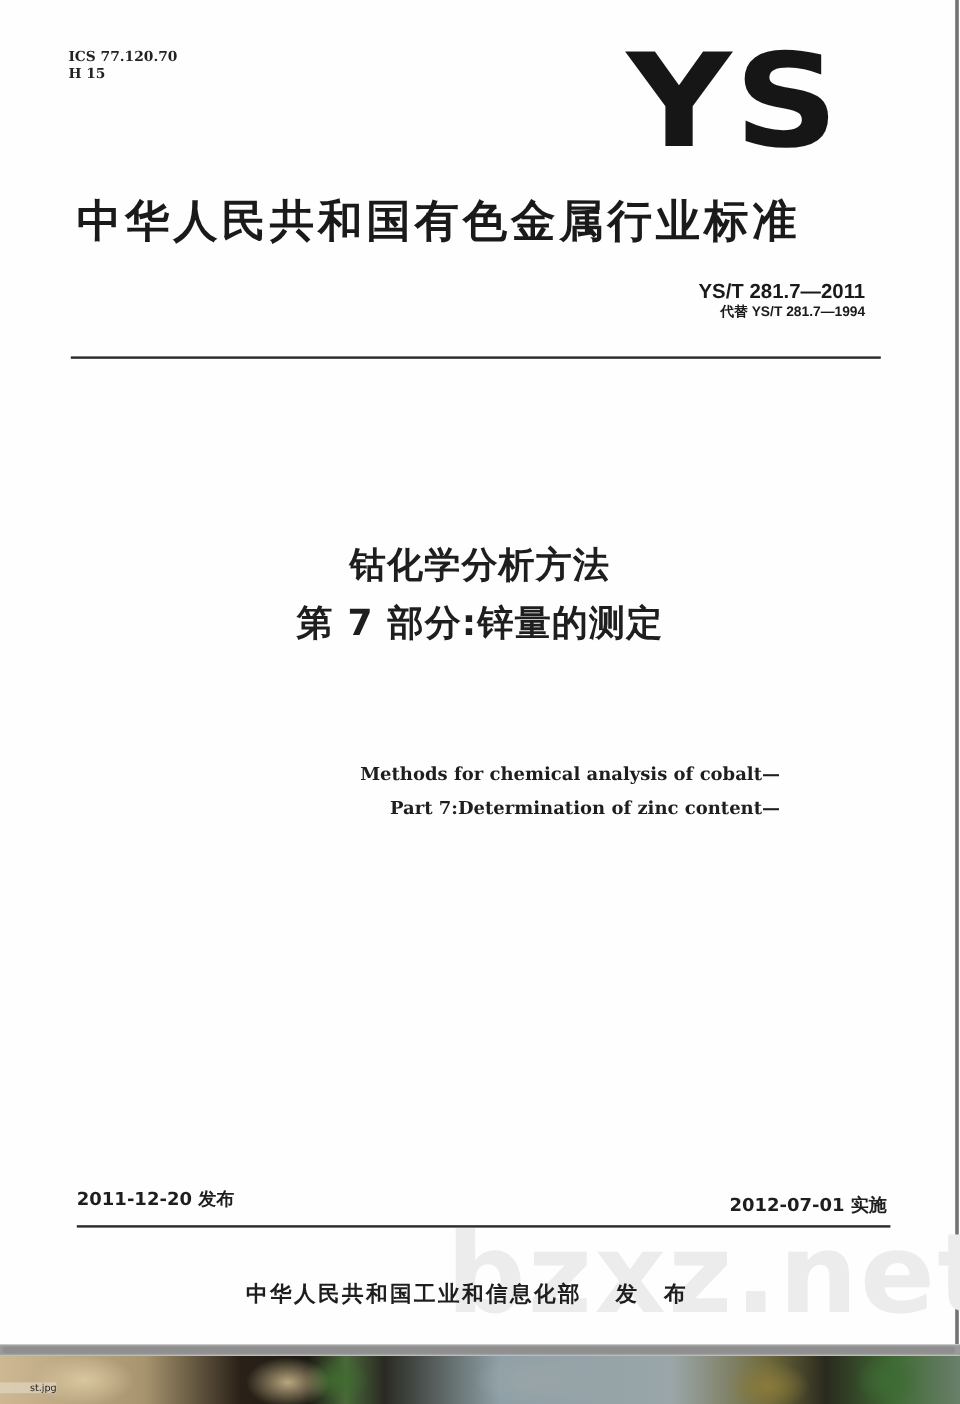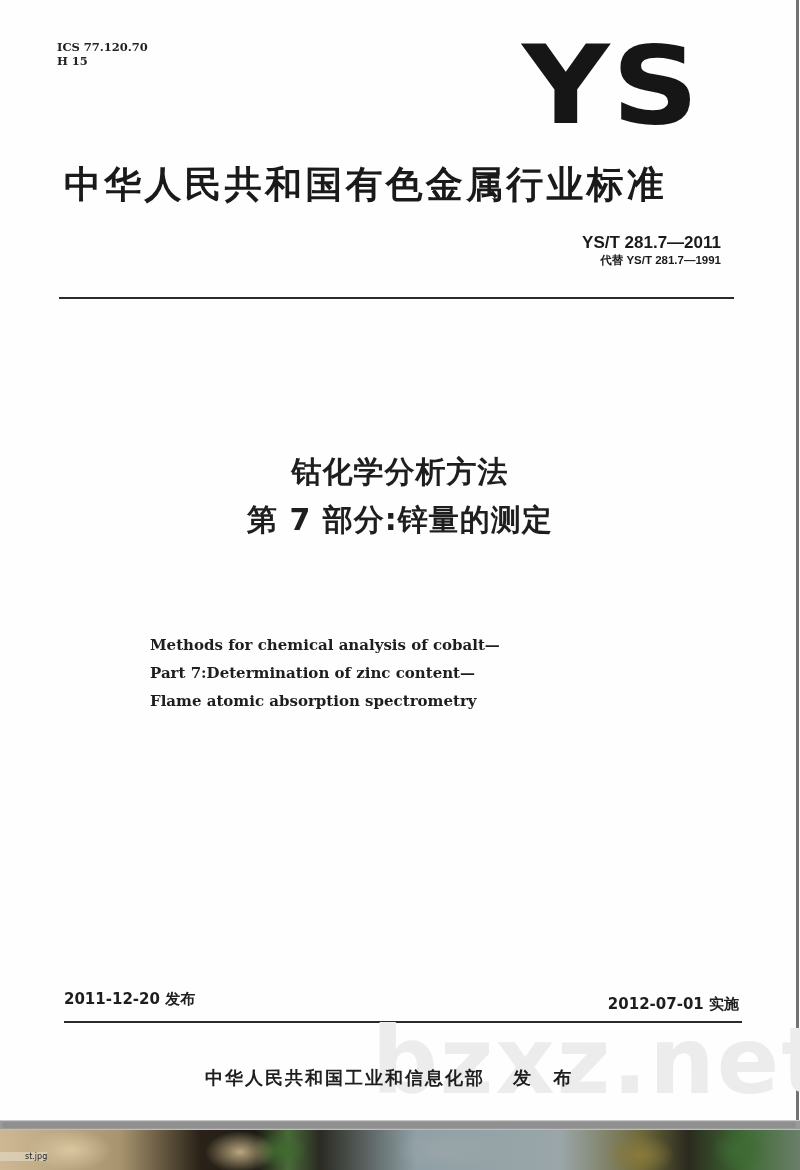--- a/index.html
+++ b/index.html
@@ -99,21 +99,21 @@
       line-height: 48px;
       color: #1e1e1e;
       letter-spacing: 1px;
     }
     .cn-title div { white-space: nowrap; }
     .en-title {
       position: absolute;
       left: 150px;
       top: 631px;
       width: 500px;
-      text-align: left;
+      text-align: right;
       font-family: "DejaVu Serif", serif;
       font-weight: bold;
       font-size: 15px;
       line-height: 28px;
       color: #1e1e1e;
     }
     .en-title div { white-space: nowrap; }
     .issue-date {
       position: absolute;
       left: 64px;
@@ -217,34 +217,33 @@
     <div>ICS 77.120.70</div>
     <div>H 15</div>
   </div>
 
   <div class="ys-logo">YS</div>
 
   <div class="std-title">中华人民共和国有色金属行业标准</div>
 
   <div class="std-number">
     <div class="num">YS/T 281.7—2011</div>
-    <div class="replaces">代替 YS/T 281.7—1991</div>
+    <div class="replaces">代替 YS/T 281.7—1994</div>
   </div>
 
   <div class="rule rule-top"></div>
 
   <div class="cn-title">
     <div>钴化学分析方法</div>
     <div>第 7 部分:锌量的测定</div>
   </div>
 
   <div class="en-title">
     <div>Methods for chemical analysis of cobalt—</div>
     <div>Part 7:Determination of zinc content—</div>
-    <div>Flame atomic absorption spectrometry</div>
   </div>
 
   <div class="issue-date">2011-12-20 发布</div>
   <div class="impl-date">2012-07-01 实施</div>
 
   <div class="rule rule-bottom"></div>
 
   <div class="watermark">bzxz.net</div>
 
   <div class="publisher">

